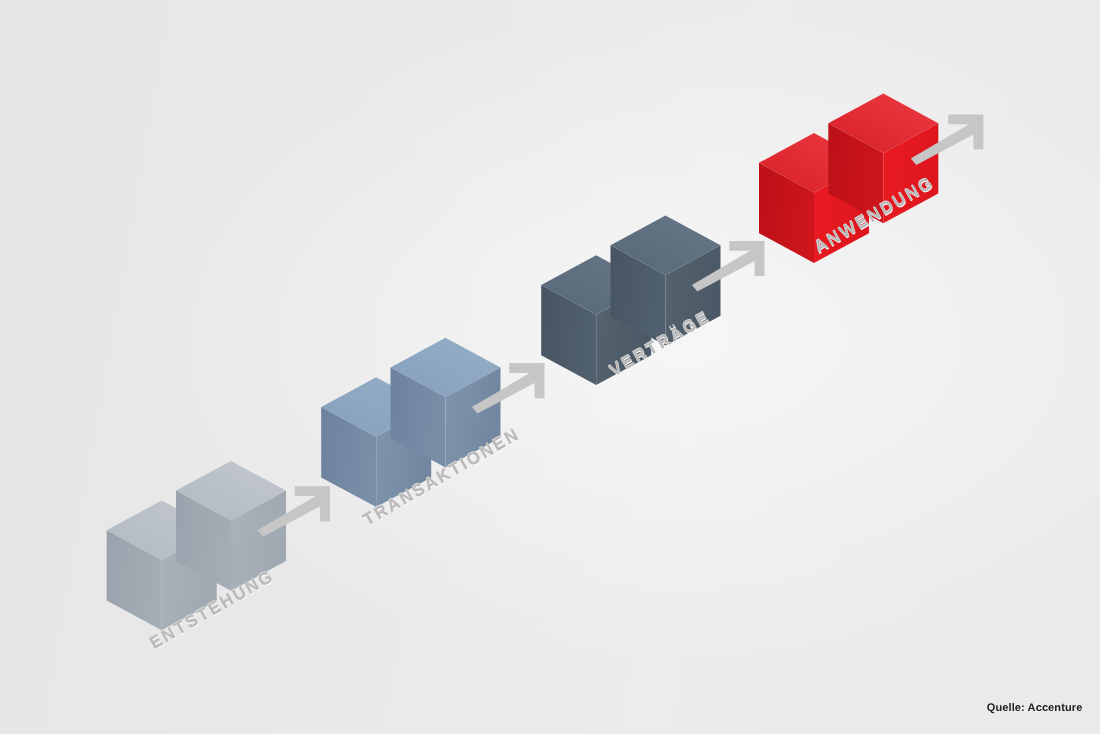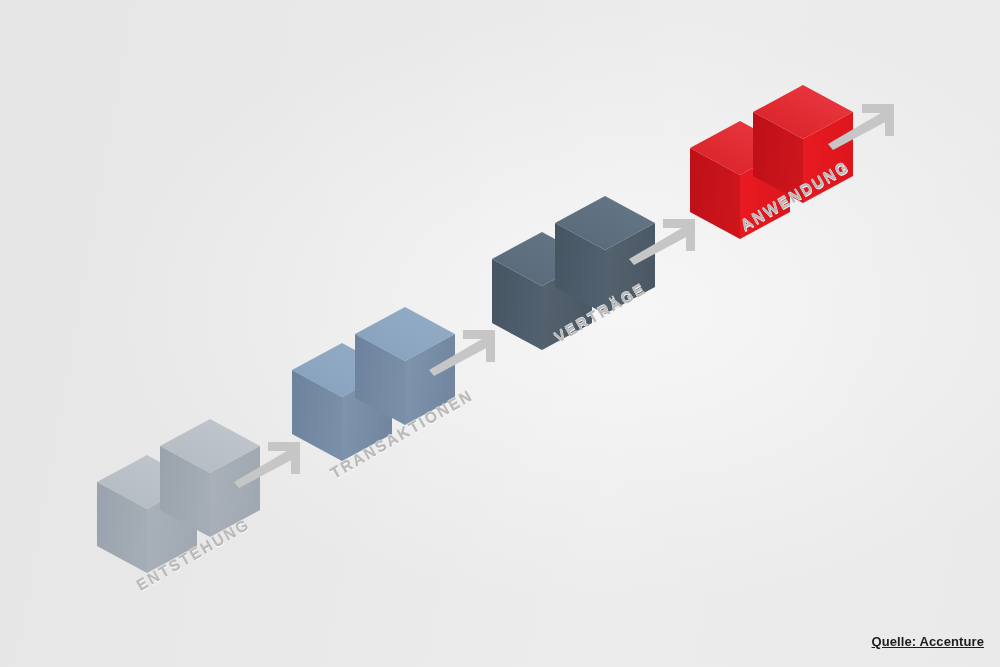--- a/index.html
+++ b/index.html
@@ -45,25 +45,24 @@
     transform-origin:0 50%;
     transform:rotate(-30deg);
     text-shadow:0 1px 0 #fbfbfb, 0 -1px 0 #d4d4d4;
     user-select:none;
   }
 
   
   .source{
     position:absolute;
     right:16px;bottom:18px;
-    font-size:13px;
+    font-size:10px;
     font-weight:bold;
     color:#1d1d1d;
     letter-spacing:.1px;
-    text-decoration:underline;
   }
 </style>
 </head>
 <body>
 
 <div id="stage">
 
   <div class="stage-group" style="left:0px;top:0px;width:1000px;height:667px;">
 
     <div class="cube" style="left:97px;top:455px;">

